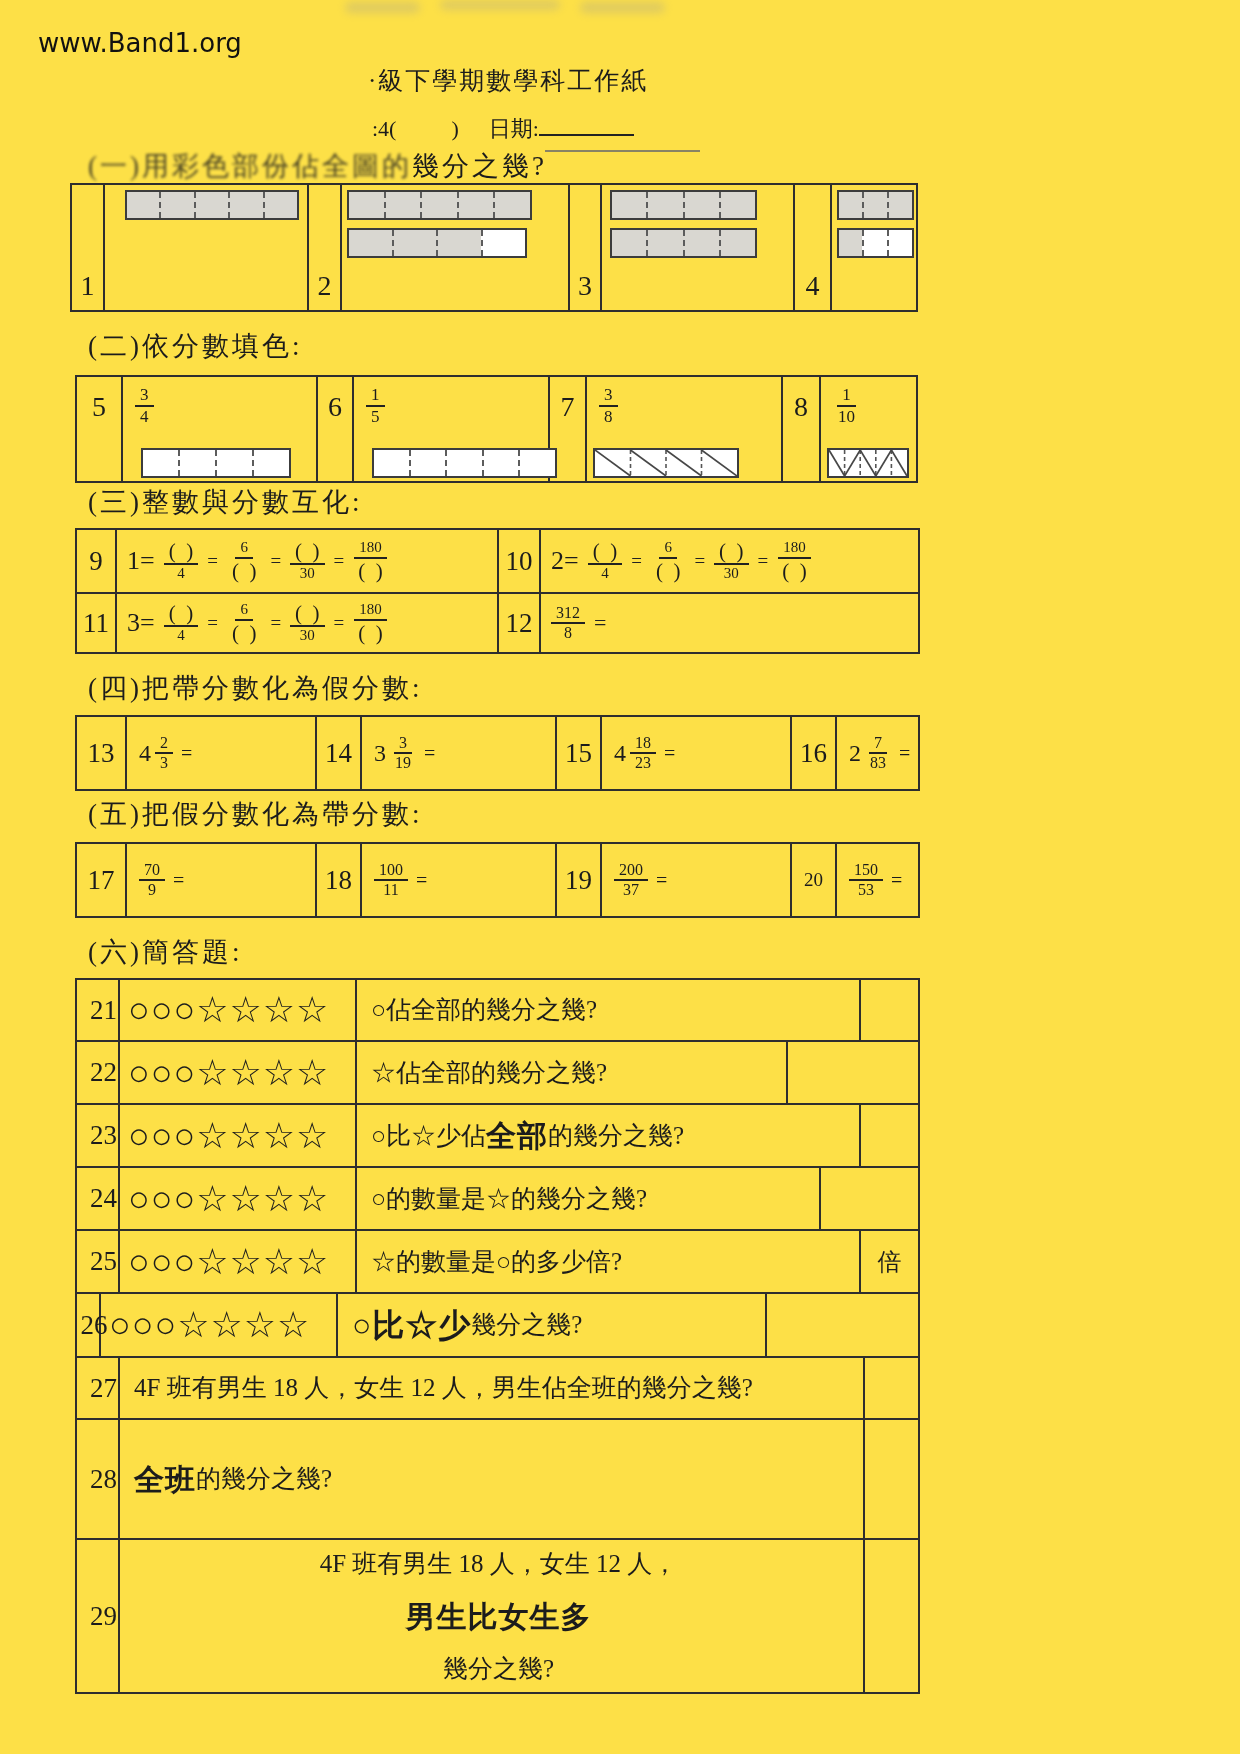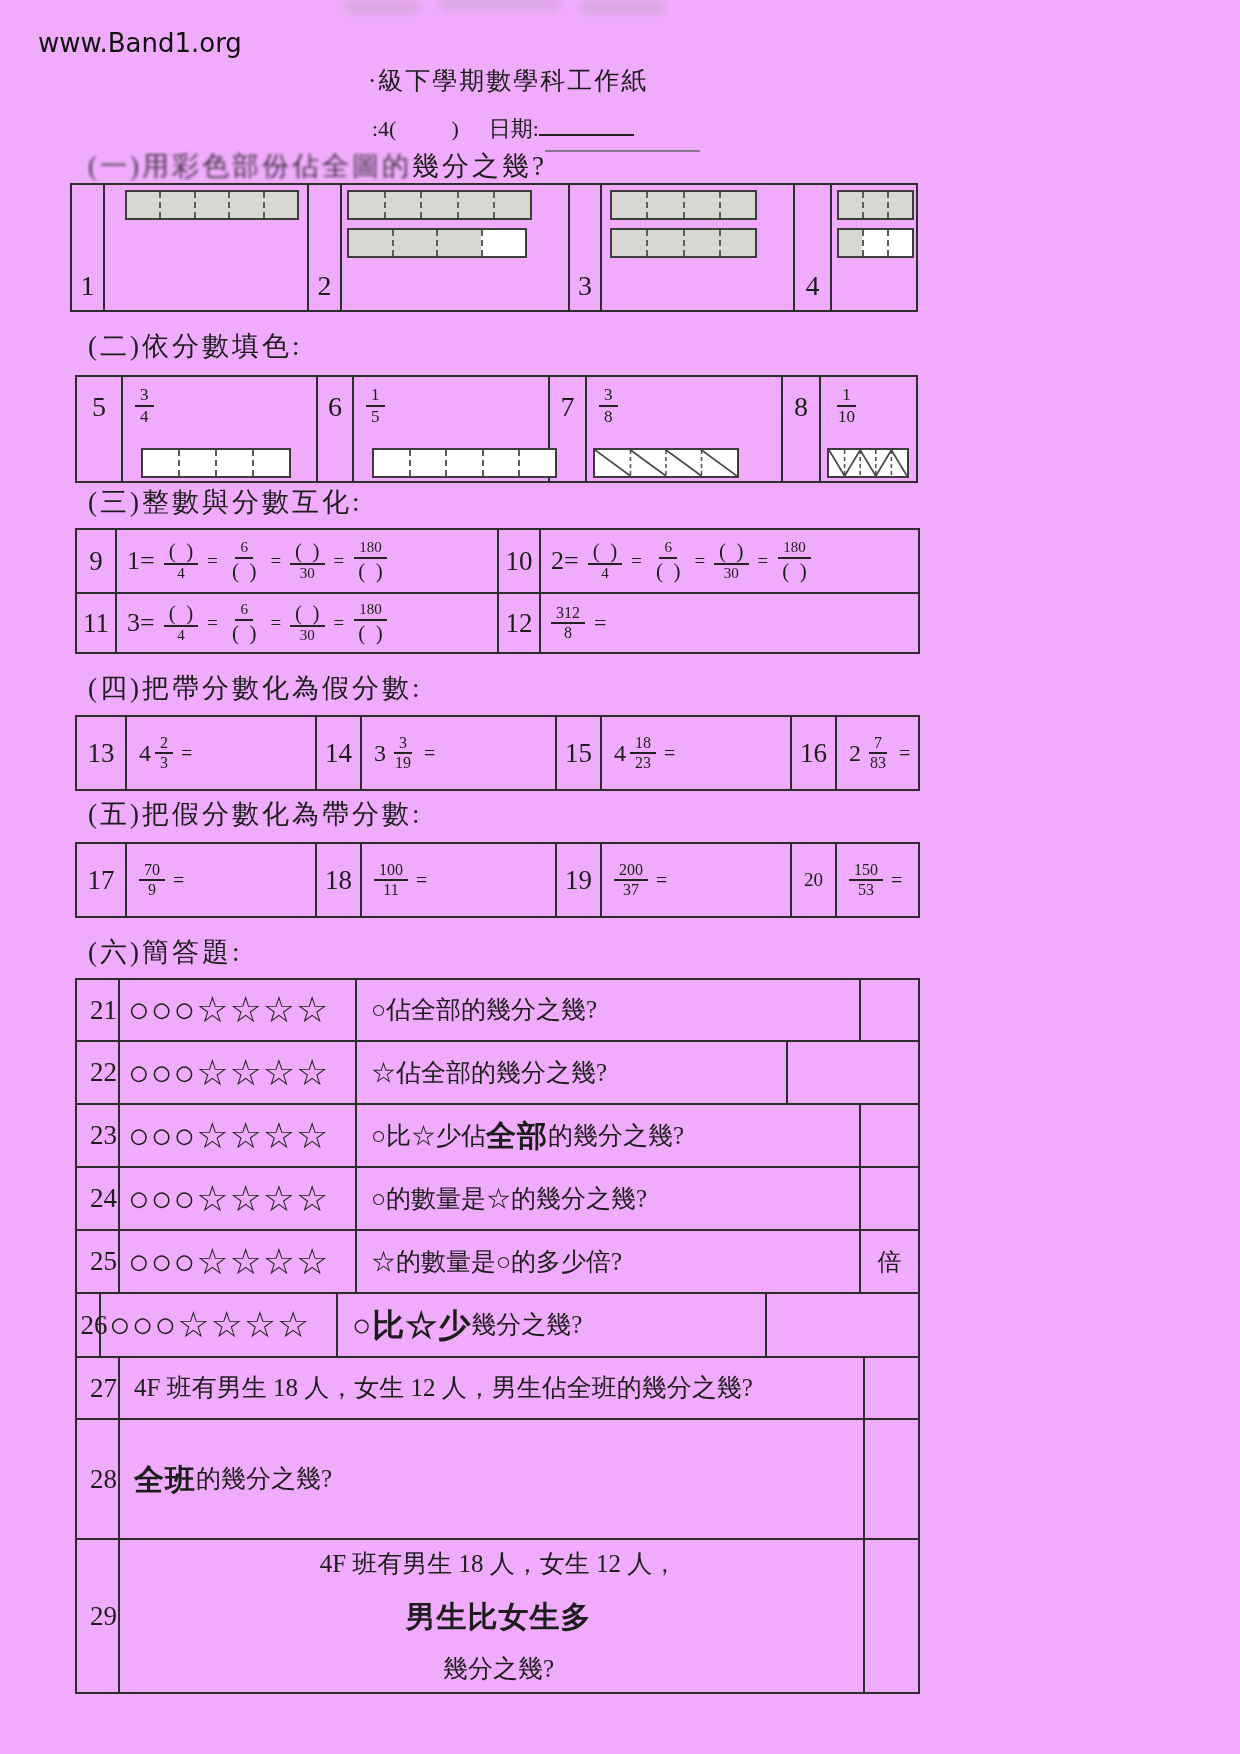--- a/index.html
+++ b/index.html
@@ -1,16 +1,16 @@
 <!DOCTYPE html>
 <html><head>
 <meta charset="utf-8">
 <style>
   html,body{margin:0;padding:0;background:#e8e8e8;}
-  .page{position:relative;width:1240px;height:1754px;background:#f0abfc;
+  .page{position:relative;width:1240px;height:1754px;background:#fde047;
         font-family:"Liberation Serif","DejaVu Serif",serif;color:#1c1c1c;overflow:hidden;}
   .abs{position:absolute;}
   .smudge{position:absolute;background:#9a9a9a;opacity:.30;filter:blur(4px);border-radius:6px;}
   .artline{position:absolute;height:0;border-top:2px solid #6b6b6b;opacity:.8;}
   .site{font-family:"DejaVu Sans","Liberation Sans",sans-serif;font-size:26px;color:#111;}
   .doc-title{font-size:25px;letter-spacing:2px;}
   .classline{font-size:22px;white-space:nowrap;}
   .gap55{display:inline-block;width:55px;}
   .gap30{display:inline-block;width:30px;}
   .dateline{display:inline-block;width:95px;border-bottom:2px solid #222;height:18px;}
@@ -405,21 +405,21 @@
         <div class="c t6q" style="width: 504px;">
           <span>○比☆少佔</span>
           <b>全部</b>
           <span>的幾分之幾?</span>
         </div>
         <div class="c t6ans" style="flex: 1 1 0%;"></div>
       </div>
       <div class="t6row" style="min-height: 63px;">
         <div class="c t6num" style="width: 43px;">24</div>
         <div class="c t6sym" style="width: 237px;">○○○☆☆☆☆</div>
-        <div class="c t6q" style="width: 504px;">
+        <div class="c t6q" style="width: 464px;">
           <span>○的數量是☆的幾分之幾?</span>
         </div>
         <div class="c t6ans" style="flex: 1 1 0%;"></div>
       </div>
       <div class="t6row" style="min-height: 63px;">
         <div class="c t6num" style="width: 43px;">25</div>
         <div class="c t6sym" style="width: 237px;">○○○☆☆☆☆</div>
         <div class="c t6q" style="width: 504px;">
           <span>☆的數量是○的多少倍?</span>
         </div>

